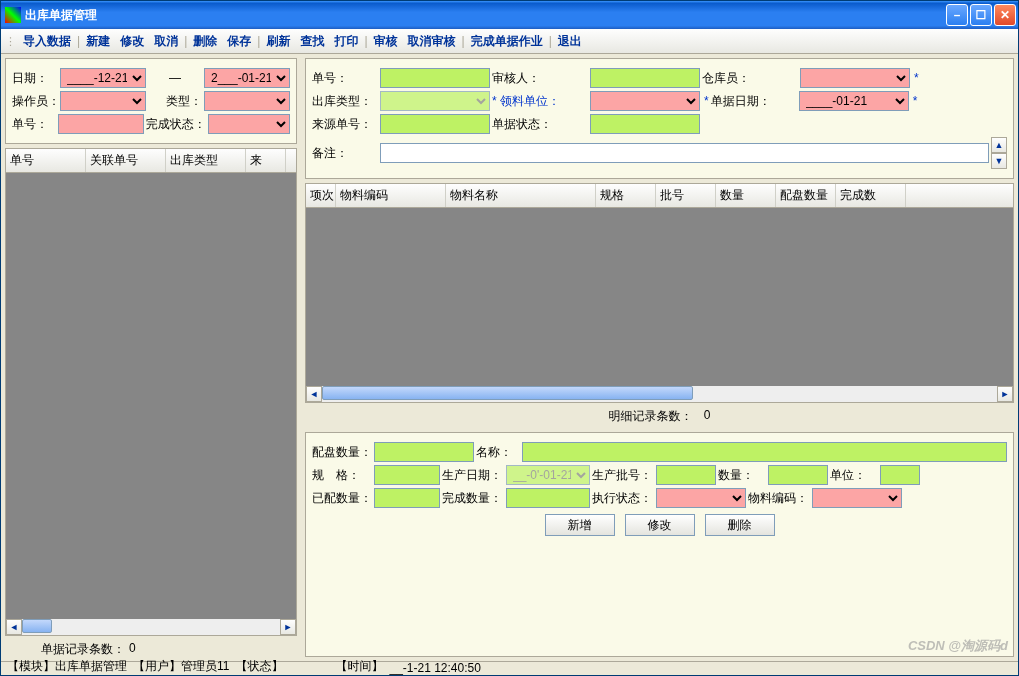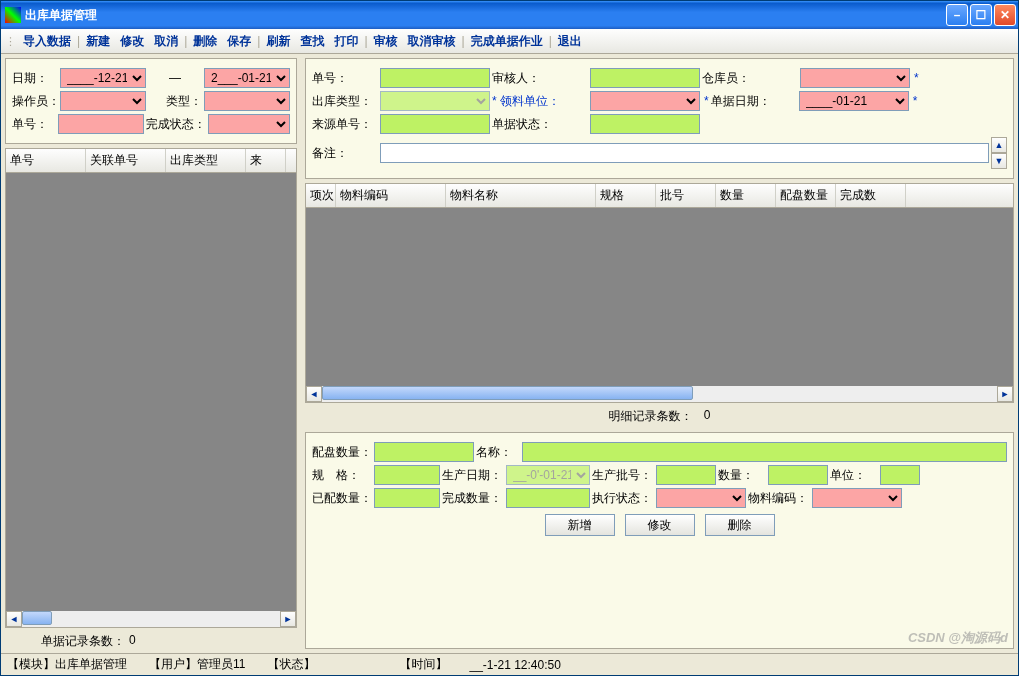--- a/index.html
+++ b/index.html
@@ -28,21 +28,21 @@
 .btn-group{ display:flex; gap:10px; justify-content:center; margin-top:6px;}
 .grid-wrap{ flex:1; margin:0 4px 2px; display:flex; flex-direction:column; border:1px solid #aca899;}
 .grid-head{ display:flex; background: linear-gradient(#fefefe,#e8e8e2); border-bottom:1px solid #aca899;}
 .gh-cell{ border-right:1px solid #d0d0c8; padding:3px 4px; white-space:nowrap; font-size:12px;}
 .grid-body{ flex:1; background:#868686;}
 .hscroll{ height:16px; background:#d4d0c8; display:flex; align-items:center;}
 .sc-arrow{ width:16px;height:16px;background:linear-gradient(#fefefe,#e8e8e2);border:1px solid #aca899;display:flex;align-items:center;justify-content:center;font-size:9px;color:#003399;}
 .sc-track{ flex:1; height:100%; position:relative; background:#eee;}
 .sc-thumb{ position:absolute; left:0; top:0; height:14px; background:linear-gradient(#c3d8fb,#87b3f1); border:1px solid #7f9db9; border-radius:2px;}
 .count-row{ background:#ece9d8; padding:3px 40px; display:flex; gap:4px;}
-.statusbar{ height:22px; background:#ece9d8; border-top:1px solid #aca899; display:flex; align-items:center; padding:0 6px; gap:22px;}
+.statusbar{ height:14px; background:#ece9d8; border-top:1px solid #aca899; display:flex; align-items:flex-end; padding:0 6px; gap:6px;}
 .textarea{ border:1px solid #7f9db9; background:#fff; height:20px; flex:1;}
 .vscroll{ width:16px; display:flex; flex-direction:column;}
 .watermark{ position:absolute; right:10px; bottom:6px; color:rgba(150,150,150,.6); font-style:italic; font-size:13px; font-weight:bold;}
 </style>
 </head>
 <body>
 
 <div class="window">
   <div class="titlebar">
     <span class="app-icon"></span>

